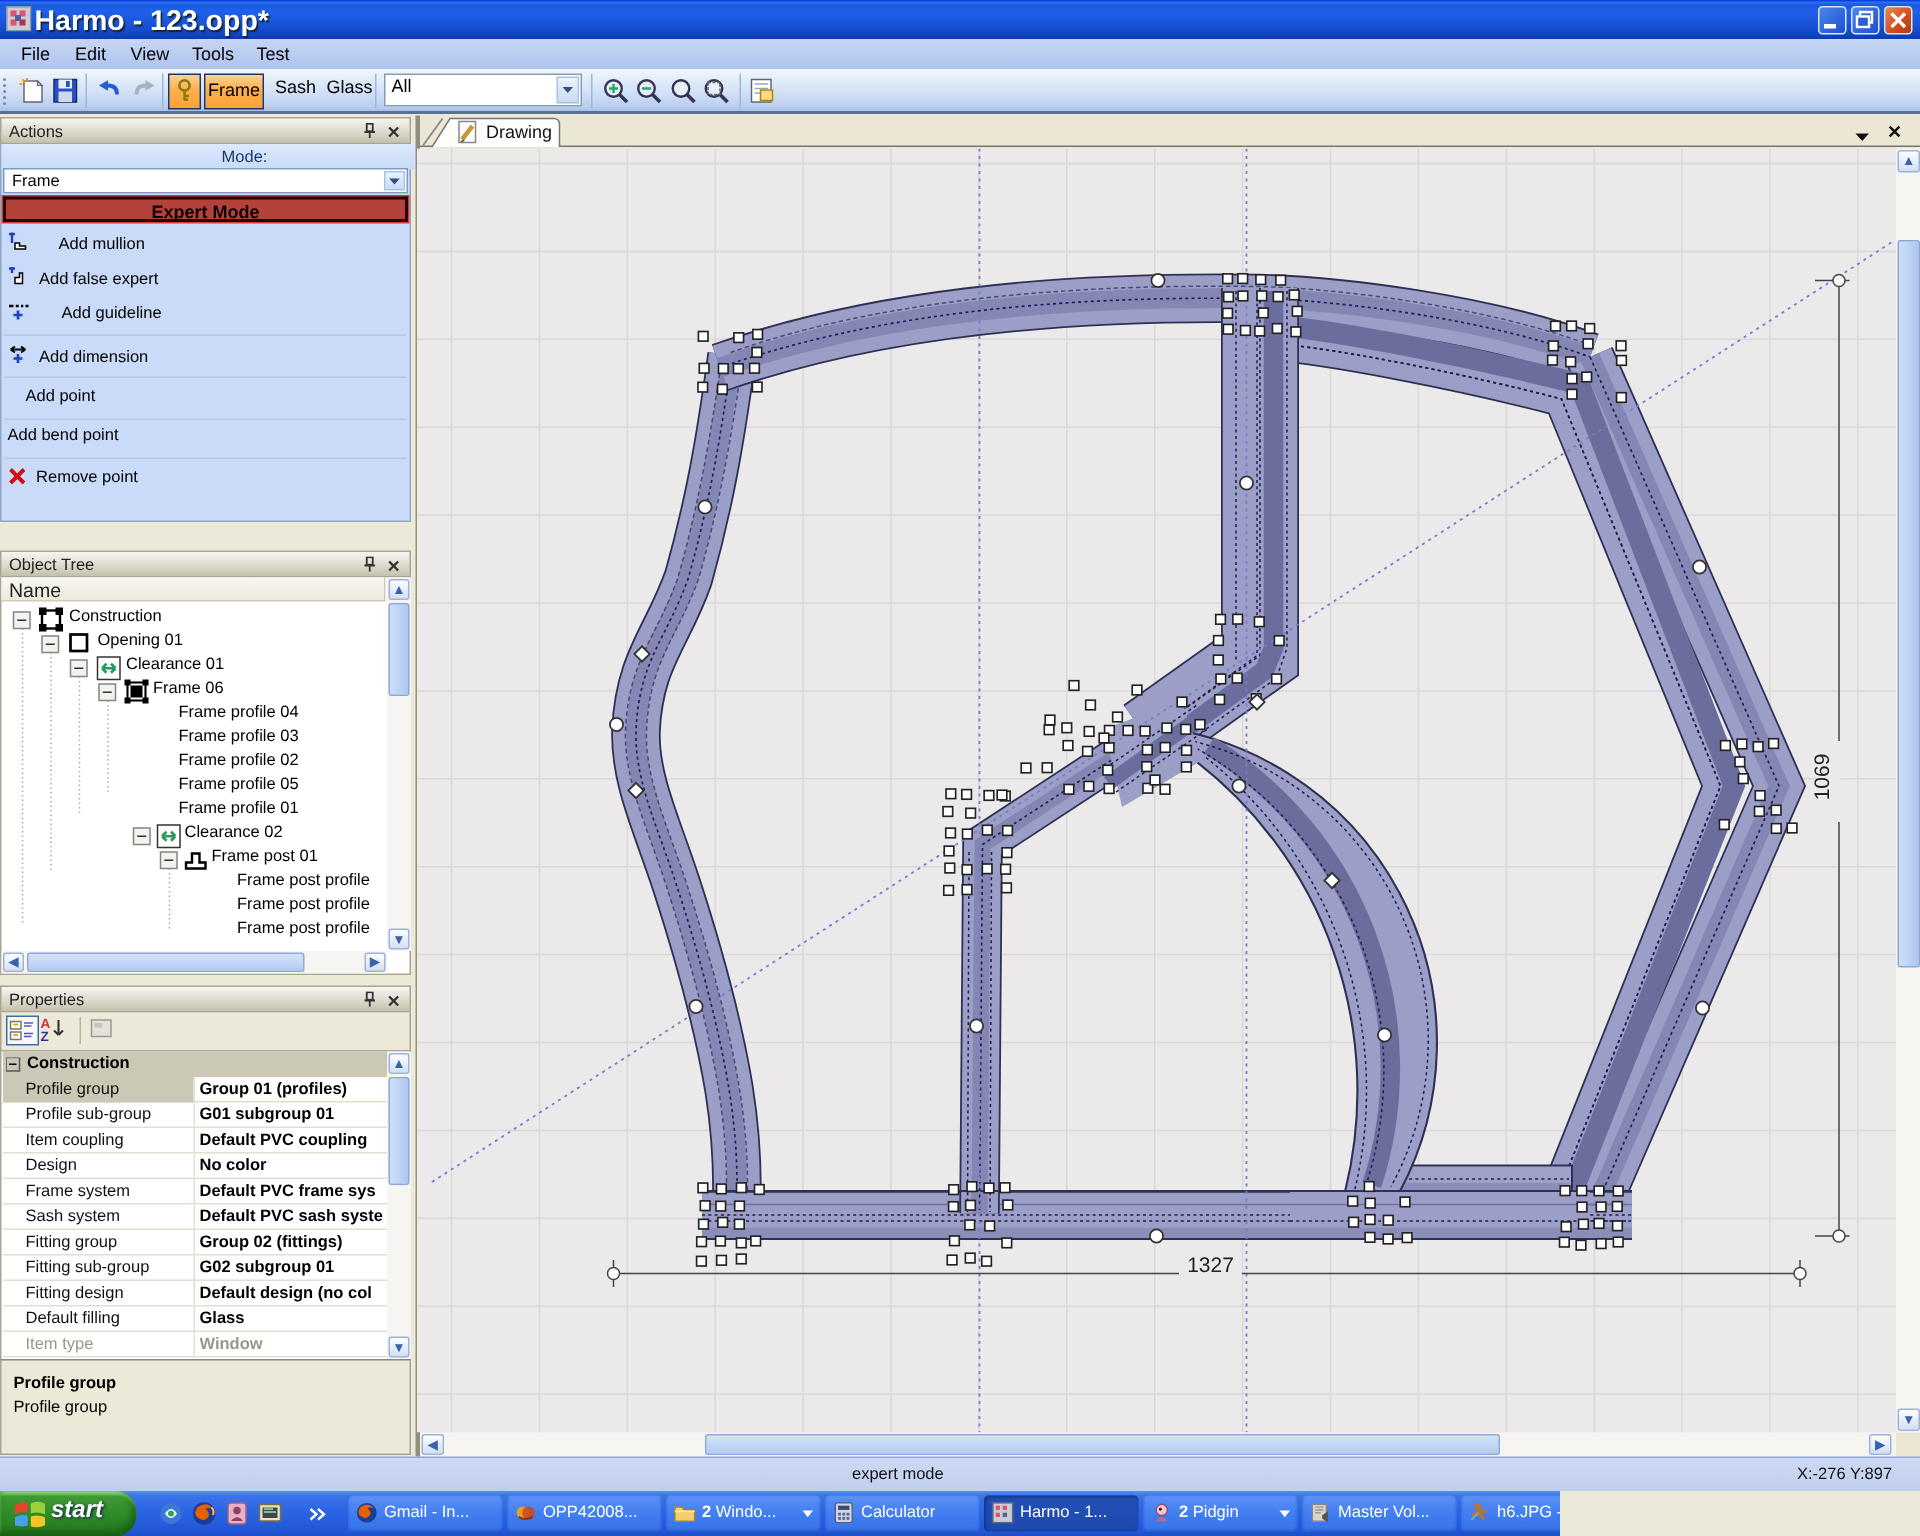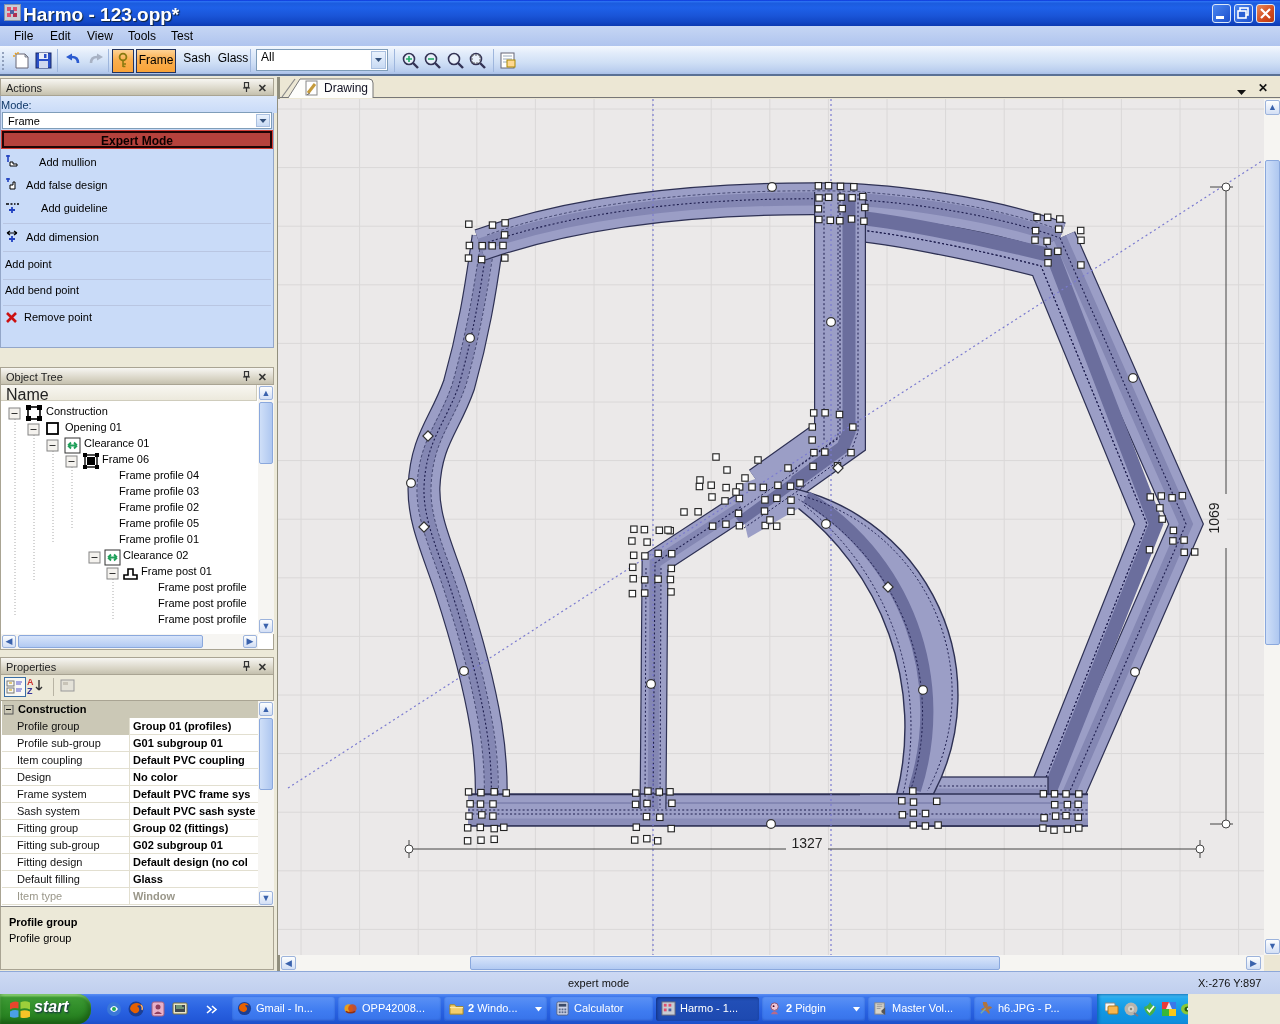--- a/index.html
+++ b/index.html
@@ -29,21 +29,21 @@
 .pval{position:absolute;left:131px;top:2px;font-weight:700;color:#000;white-space:nowrap;overflow:hidden;width:125px}
 .pdiv{position:absolute;left:127px;top:0;width:1px;height:17px;background:#e2dfd0}
 
 .sbtrack{background:#f6f5f2}
 .sbthumb{background:linear-gradient(90deg,#cfdff8,#aec7f0);border:1px solid #8aa8dd;border-radius:2px}
 .sbthumbh{background:linear-gradient(180deg,#d7e4fa,#b2caf2);border:1px solid #8aa8dd;border-radius:2px}
 .sbarrow{background:linear-gradient(180deg,#fdfefe,#d3dff5);border:1px solid #9cb3dc;border-radius:2px;color:#3a62ac;font-size:9px;text-align:center;line-height:12px}
 
 #statusbar{left:0;top:971px;width:1280px;height:23px;background:linear-gradient(180deg,#cdd9f3,#c0cfee);border-top:1px solid #8ea8d8;font-size:11px;color:#111}
 
-#taskbar{left:0;top:994px;width:1188px;height:30px;background:linear-gradient(180deg,#5a8ef5 0%,#3a74ea 10%,#2a63e2 50%,#2258d8 85%,#1c4fc8 100%);overflow:hidden}
+#taskbar{left:0;top:994px;width:1040px;height:30px;background:linear-gradient(180deg,#5a8ef5 0%,#3a74ea 10%,#2a63e2 50%,#2258d8 85%,#1c4fc8 100%);overflow:hidden}
 .task{top:3px;height:24px;border-radius:3px;background:linear-gradient(180deg,#5a91f5,#3e7bf0 60%,#3873ea);box-shadow:inset 0 -1px 2px #2a5cc8;color:#fff;font-size:11px}
 .task .ic{position:absolute;left:5px;top:4px;width:15px;height:15px}
 .task .tx{position:absolute;left:24px;top:5px;white-space:nowrap;overflow:hidden}
 </style></head>
 <body>
 <div id="titlebar" class="abs">
   <svg class="abs" style="left:4px;top:4px" width="17" height="17" viewBox="0 0 17 17">
       <rect x="0" y="0" width="17" height="17" fill="#8894a8"></rect>
       <rect x="1" y="1" width="15" height="15" fill="#c8ccd4"></rect>
       <rect x="3" y="3" width="4" height="4" fill="#e05070"></rect>
@@ -142,60 +142,60 @@
       <rect x="9" y="9" width="8" height="7" fill="#ffd890" stroke="#a80"></rect>
     </svg>
 </div>
 <div id="leftpanels" class="abs" style="left:0;top:77px;width:277px;height:894px;background:#ece9d8">
 
   <div class="phead abs" style="left:0;top:1px;width:274px">Actions<span class="pico"><svg width="9" height="11" viewBox="0 0 9 11">
           <rect x="2.5" y="0.5" width="4" height="5" fill="none" stroke="#333" stroke-width="1.2"></rect>
           <path d="M1 6 h7 M4.5 6 v4" stroke="#333" stroke-width="1.2"></path>
         </svg></span><span class="pico2" style="font-weight:700">✕</span></div>
   <div class="abs" style="left:0;top:19px;width:274px;height:252px;background:#c9dbf8;border:1px solid #93a6c8;border-top:none">
-    <div class="abs" style="left:0;top:0;width:324px;height:17px;background:linear-gradient(180deg,#dce8fb,#c9dbf8);text-align:left;font-size:11px;color:#123a6a;padding-top:3px">Mode:</div>
+    <div class="abs" style="left:0;top:0;width:324px;height:17px;background:linear-gradient(180deg,#dce8fb,#c9dbf8);text-align:center;font-size:11px;color:#123a6a;padding-top:3px">Mode:</div>
     <div class="abs" style="left:1px;top:16px;width:270px;height:17px;background:#fff;border:1px solid #7f9db9;font-size:11px;padding:2px 0 0 5px">Frame
       <div class="abs" style="right:1px;top:1px;width:14px;height:13px;background:linear-gradient(180deg,#eaf2fd,#c8daf4);border:1px solid #aac0e0"><svg width="12" height="11">
             <path d="M2.5 4 L6 8 L9.5 4 z" fill="#33507a"></path>
           </svg></div>
     </div>
     <div class="abs" style="left:1px;top:35px;width:270px;height:17px;background:#b5413c;border:2px solid #200404;box-shadow:0 0 0 1px #d43c34;text-align:center;font-weight:800;font-size:12px;color:#0c0000;padding-top:1px">Expert Mode</div>
     <div class="acitem abs" style="top:59px"><svg width="15" height="13" style="vertical-align:-2px">
           <path d="M1 1 h4 M3 -1 v5 M3 3 v4" stroke="#2040c0" stroke-width="1.6"></path>
           <path d="M5 11 v-4 h3 v2 h4 v2 z" fill="#fff" stroke="#000"></path>
         </svg> <span style="margin-left:16px">Add mullion</span></div>
     <div class="acitem abs" style="top:82px"><svg width="15" height="13" style="vertical-align:-2px">
           <path d="M1 1 h4 M3 -1 v5" stroke="#2040c0" stroke-width="1.6"></path>
           <path d="M5 11 v-4 h3 v-3 h2 v7 z" fill="#fff" stroke="#000"></path>
-        </svg> <span style="margin-left:3px">Add false design</span></div>
+        </svg> <span style="margin-left:3px">Add false expert</span></div>
     <div class="acitem abs" style="top:105px"><svg width="15" height="13" style="vertical-align:-2px">
           <path d="M1 3 h3 M5.5 3 h2 M9 3 h1.5 M12 3 h2" stroke="#000" stroke-width="1.6"></path>
           <path d="M4 9 h6 M7 6 v6" stroke="#2040c0" stroke-width="1.8"></path>
         </svg> <span style="margin-left:18px">Add guideline</span></div>
     <div class="acsep abs" style="top:127px"></div>
     <div class="acitem abs" style="top:134px"><svg width="15" height="13" style="vertical-align:-2px">
           <path d="M2 3 h10 M2 3 l3 -2 M2 3 l3 2 M12 3 l-3 -2 M12 3 l-3 2" stroke="#000" stroke-width="1.2" fill="none"></path>
           <path d="M4 9 h6 M7 6 v6" stroke="#2040c0" stroke-width="1.8"></path>
         </svg> <span style="margin-left:3px">Add dimension</span></div>
     <div class="acsep abs" style="top:155px"></div>
-    <div class="acitem abs" style="top:162px"><span style="margin-left:0px">Add point</span></div>
+    <div class="acitem abs" style="top:162px"><span style="margin-left:12px">Add point</span></div>
     <div class="acsep abs" style="top:183px"></div>
     <div class="acitem abs" style="top:188px"><span style="margin-left:0px">Add bend point</span></div>
     <div class="acsep abs" style="top:209px"></div>
     <div class="acitem abs" style="top:215px"><svg width="13" height="12" style="vertical-align:-2px">
           <path d="M2 2 L11 11 M11 2 L2 11" stroke="#cc1111" stroke-width="2.6"></path>
         </svg> <span style="margin-left:3px">Remove point</span></div>
   </div>
 
   <div class="phead abs" style="left:0;top:290px;width:274px">Object Tree<span class="pico"><svg width="9" height="11" viewBox="0 0 9 11">
           <rect x="2.5" y="0.5" width="4" height="5" fill="none" stroke="#333" stroke-width="1.2"></rect>
           <path d="M1 6 h7 M4.5 6 v4" stroke="#333" stroke-width="1.2"></path>
         </svg></span><span class="pico2" style="font-weight:700">✕</span></div>
   <div class="abs" style="left:0;top:308px;width:274px;height:265px;background:#fff;border:1px solid #a9a493;border-top:none">
-    <div class="abs" style="left:0;top:0;width:256px;height:16px;background:linear-gradient(180deg,#f8f7f2,#ece9dc);border-bottom:1px solid #cfccbc;border-right:1px solid #cfccbc;font-size:16px;padding:1px 14px 0 5px;color:#222">Name</div>
+    <div class="abs" style="left:0;top:0;width:256px;height:16px;background:linear-gradient(180deg,#f8f7f2,#ece9dc);border-bottom:1px solid #cfccbc;border-right:1px solid #cfccbc;font-size:13px;padding:1px 14px 0 5px;color:#222">Name</div>
     <div id="tree" class="abs" style="left:0;top:17px;width:256px;height:232px;overflow:hidden">
       <svg class="abs" style="left:0;top:0" width="256" height="232">
         <g stroke="#aaa" stroke-width="1" stroke-dasharray="1 2">
             <path d="M14 14 v200"></path>
             <path d="M33 30 v150"></path>
             <path d="M52 46 v96"></path>
             <path d="M71 62 v64"></path>
             <path d="M94 158 v0"></path>
             <path d="M112 174 v44"></path>
           </g>

